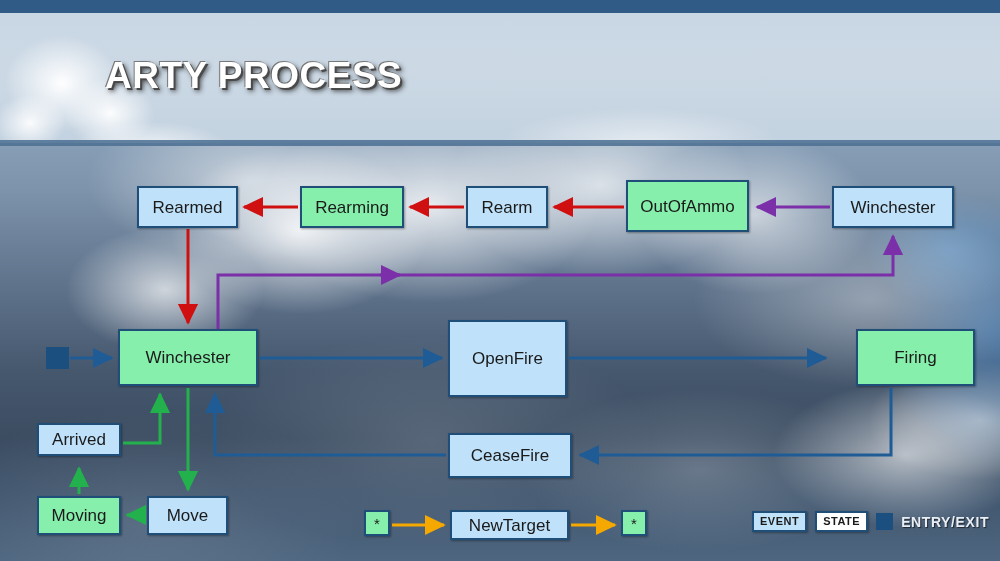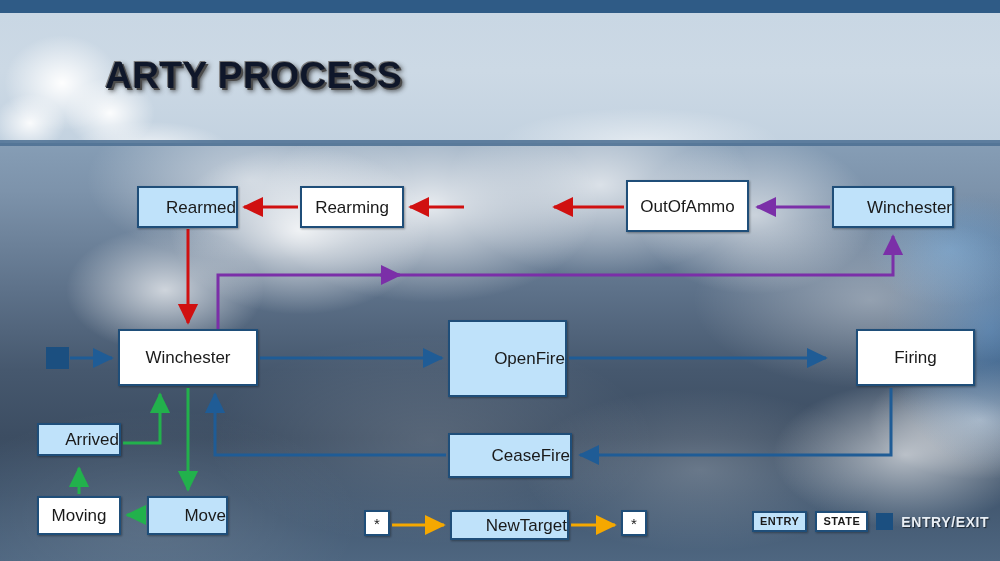--- a/index.html
+++ b/index.html
@@ -38,28 +38,28 @@
     background:linear-gradient(180deg,#c9d7e4 0%,#ccd9e5 45%,#c3d2e0 100%);}
   .banner-clouds{position:absolute;inset:0;
     background:
       radial-gradient(ellipse 90px 75px at 62px 70px, rgba(255,255,255,.98), rgba(255,255,255,0) 64%),
       radial-gradient(ellipse 70px 55px at 110px 100px, rgba(255,255,255,.95), rgba(255,255,255,0) 64%),
       radial-gradient(ellipse 55px 45px at 30px 110px, rgba(255,255,255,.92), rgba(255,255,255,0) 64%),
       radial-gradient(ellipse 120px 40px at 150px 135px, rgba(255,255,255,.75), rgba(255,255,255,0) 66%),
       radial-gradient(ellipse 200px 50px at 640px 130px, rgba(255,255,255,.55), rgba(255,255,255,0) 70%);}
   .banner-bottom{position:absolute;left:0;top:140px;width:1000px;height:6px;background:#4b6e92;opacity:.85;}
   .title{position:absolute;left:105px;top:55px;
-    font-size:37px;font-weight:bold;letter-spacing:.5px;color:#0f172a;
+    font-size:37px;font-weight:bold;letter-spacing:.5px;color:#ffffff;
     text-shadow:2px 2px 0 #4a4a4a, 3px 3px 5px rgba(40,40,40,.85), -1px -1px 0 #7d7d7d;}
   
   .node{position:absolute;box-sizing:border-box;display:flex;align-items:center;justify-content:center;
     border:2px solid #1f4e79;color:#1a1a1a;font-size:17px;line-height:1;z-index:5;
     box-shadow:1px 1px 2px rgba(0,0,0,.35);}
-  .node.event{background:#bfe2fa;justify-content:flex-end;}
-  .node.state{background:#ffffff;}
+  .node.event{background:#bfe2fa;}
+  .node.state{background:#86efac;}
   .node.small{font-size:15px;}
   .entrysq{position:absolute;width:23px;height:22px;background:#1b4f80;z-index:5;}
   
   svg.edges{position:absolute;left:0;top:0;width:1000px;height:561px;z-index:3;overflow:visible;}
   
   .legend{position:absolute;left:752px;top:511px;display:flex;align-items:center;gap:8px;z-index:6;}
   .lg-box{box-sizing:border-box;border:2px solid #1f4e79;font-size:11px;font-weight:bold;
     letter-spacing:.5px;color:#1a1a1a;padding:3px 6px 3px 6px;line-height:1;
     box-shadow:1px 1px 2px rgba(0,0,0,.35);}
   .lg-box.event{background:#bfe2fa;}
@@ -139,20 +139,23 @@
   </svg>
 
   <div class="node event" style="left:137px;top:186px;width:101px;height:42px">
     <span>Rearmed</span>
     </div>
 
   <div class="node state" style="left:300px;top:186px;width:104px;height:42px">
     <span>Rearming</span>
     </div>
 
+  <div class="node event" style="left:466px;top:186px;width:82px;height:42px">
+    <span>Rearm</span>
+    </div>
 
   <div class="node state" style="left:626px;top:180px;width:123px;height:52px">
     <span>OutOfAmmo</span>
     </div>
 
   <div class="node event" style="left:832px;top:186px;width:122px;height:42px">
     <span>Winchester</span>
     </div>
 
   <div class="node state" style="left:118px;top:329px;width:140px;height:57px">
@@ -191,19 +194,19 @@
     <span>NewTarget</span>
     </div>
 
   <div class="node state small" style="left:621px;top:510px;width:26px;height:26px">
     <span>*</span>
     </div>
 
   <div class="entrysq" style="left:46px;top:347px;"></div>
 
   <div class="legend">
-    <div class="lg-box event">ENTRY</div>
+    <div class="lg-box event">EVENT</div>
     <div class="lg-box state">STATE</div>
     <div class="lg-sq"></div>
     <div class="lg-txt">ENTRY/EXIT</div>
   </div>
 
 </div>
 
 </body></html>

